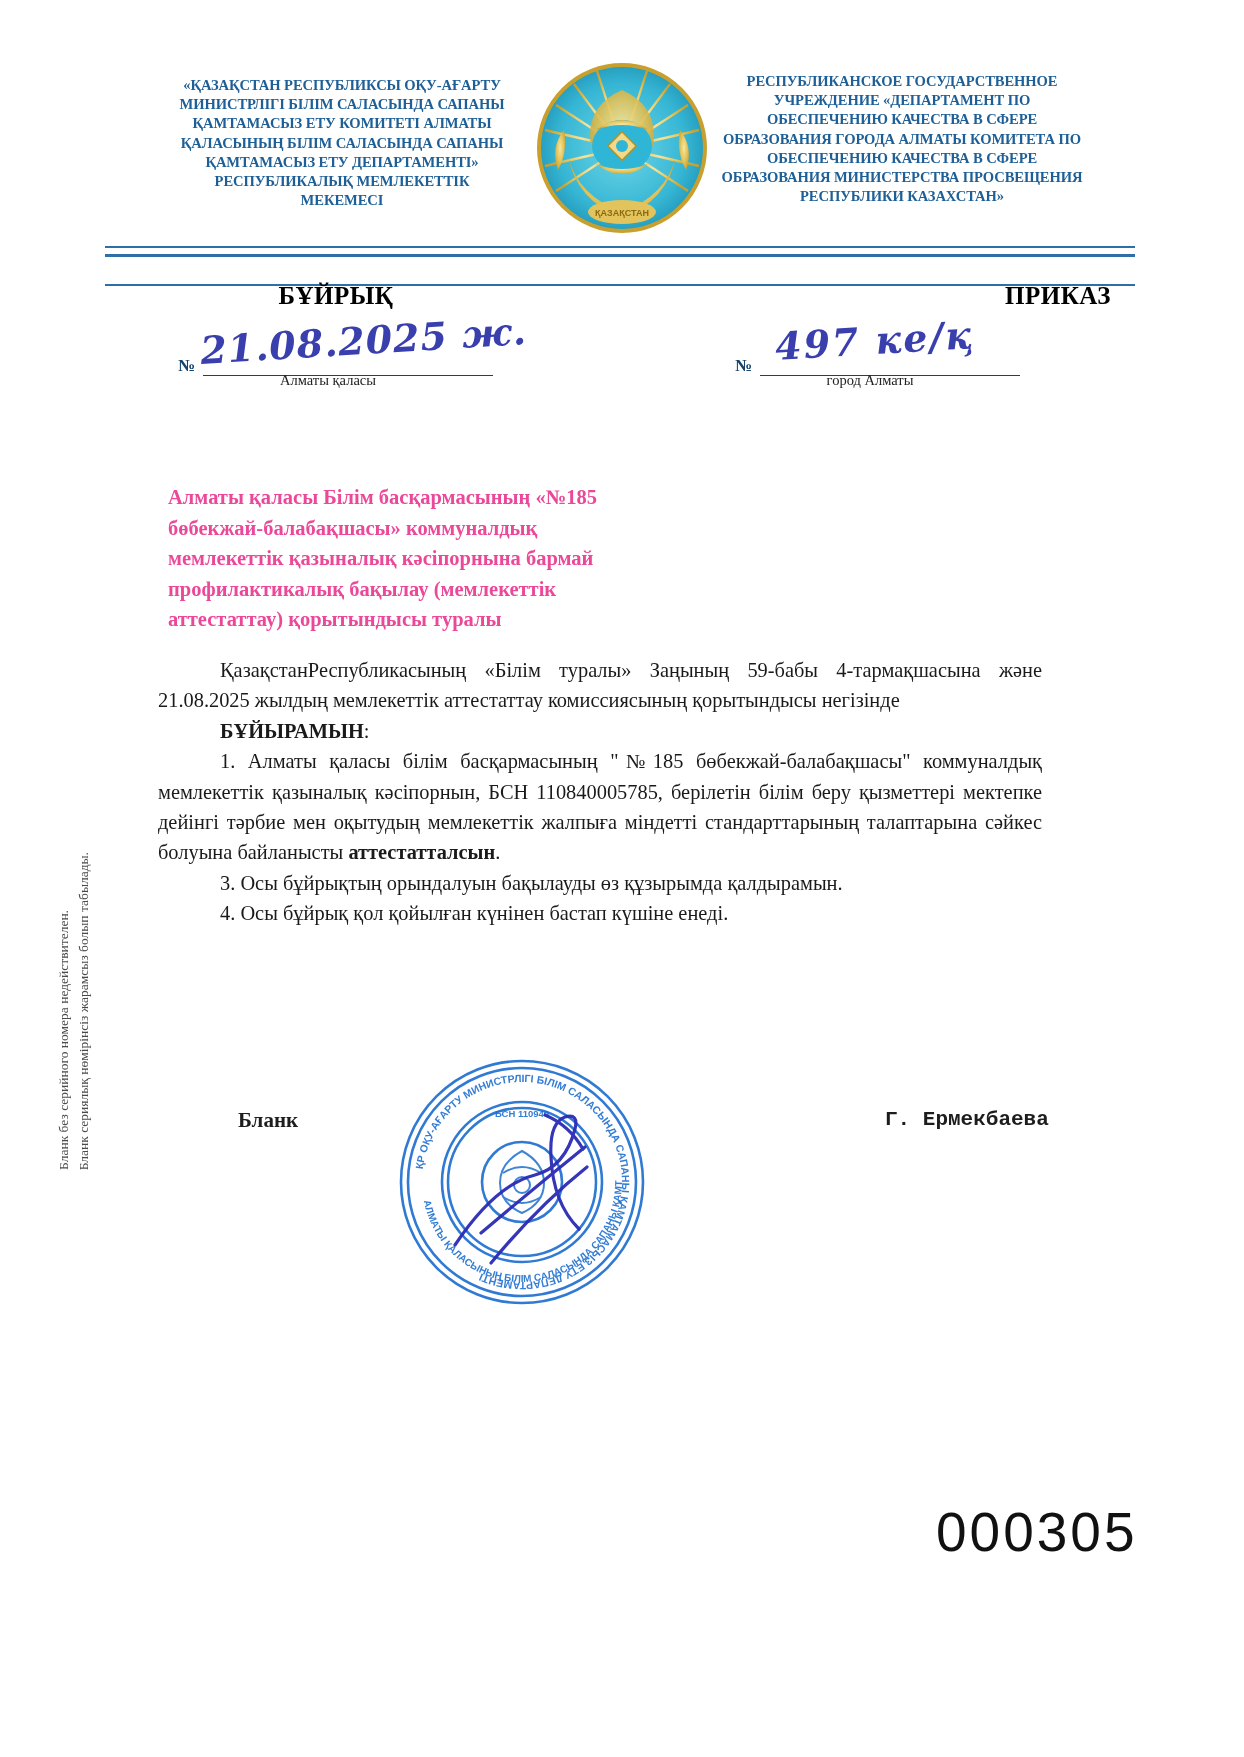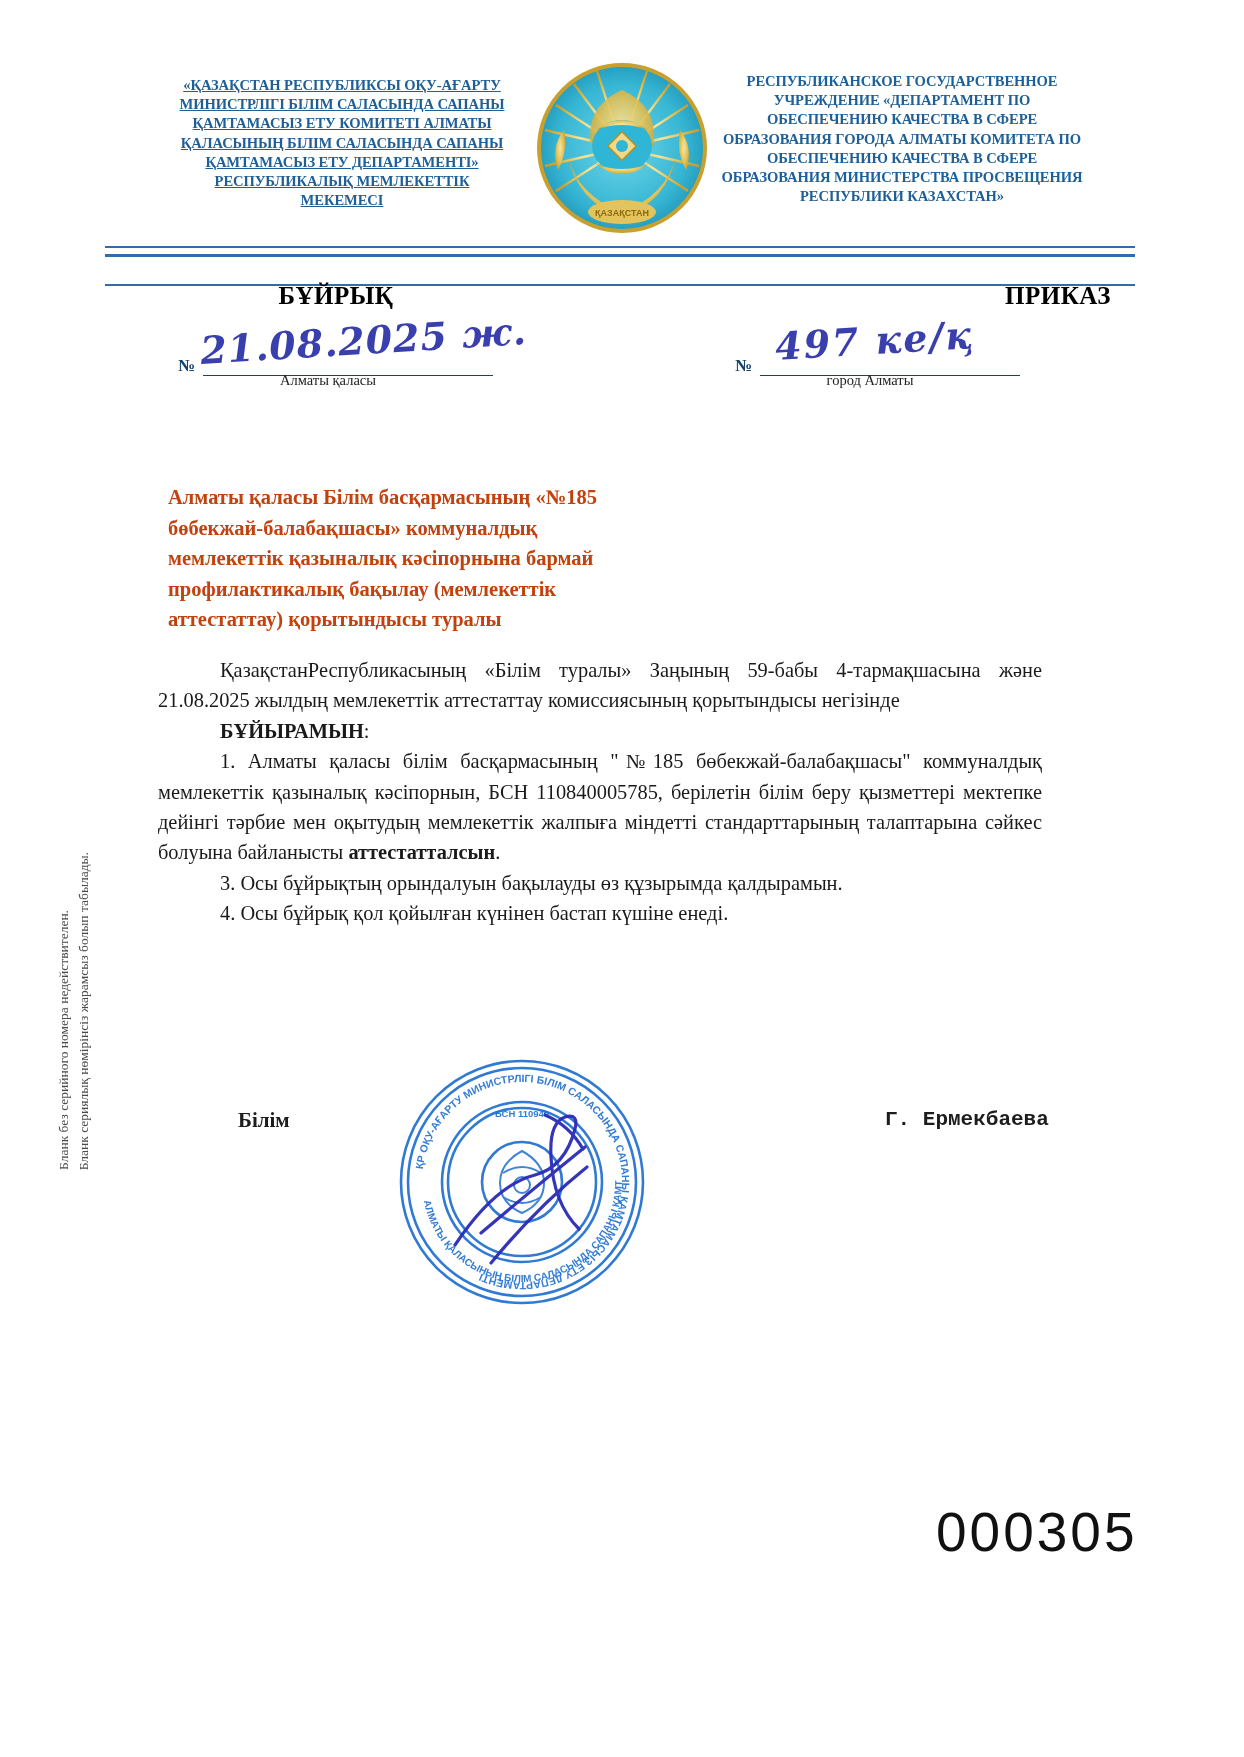--- a/index.html
+++ b/index.html
@@ -21,21 +21,21 @@
     color:#1d5f96;
     font-family:"Liberation Serif", serif;
     font-weight:bold;
     font-size:14.6px;
     line-height:19.2px;
     letter-spacing:-0.1px;
   }
   .hdr-left { text-align:center; padding-top:16px; }
   .hdr-right { text-align:center; padding-top:12px; }
   .hdr-right .rl { display:block; }
-  .hdr-left .rl { display:block;text-decoration:underline; }
+  .hdr-left .rl { display:block; }
 
   .emblem-wrap {
     width:180px; display:flex; justify-content:center; align-items:flex-start;
     padding-top:0px;
   }
 
   
   .rule-group { position:absolute; left:105px; width:1030px; }
   .rule-thick { height:3px; background:#2f6fa8; }
   .rule-thin  { height:1.6px; background:#2f6fa8; }
@@ -68,21 +68,21 @@
     white-space:nowrap;
     transform:rotate(-3.5deg);
   }
   .hand.date { font-size:38px; left:200px; top:318px; letter-spacing:1px; }
   .hand.num  { font-size:38px; left:775px; top:318px; letter-spacing:2px; }
 
   
   .subject {
     position:absolute; top:482px; left:168px; width:520px;
     font-weight:bold; font-size:20.5px; line-height:30.5px;
-    font-family:"Liberation Serif", serif; color:#c2410c;
+    font-family:"Liberation Serif", serif; color:#ec4899;
   }
 
   
   .body-text {
     position:absolute; top:655px; left:158px; width:884px;
     font-size:20.4px; line-height:30.4px;
     text-align:justify;
     font-family:"Liberation Serif", serif;
     color:#1a1a1a;
   }
@@ -288,17 +288,17 @@
     <g fill="none" stroke="#2b2bb5" stroke-width="3.2" stroke-linecap="round" opacity="0.95">
       <path d="M60 190 q40 -60 80 -70 q30 -8 40 -46 q4 -16 -10 -12 q-16 6 -14 40 q2 46 28 72"></path>
       <path d="M86 178 q52 -44 104 -86"></path>
       <path d="M96 208 q46 -56 96 -96"></path>
       <path d="M150 60 q24 10 38 34"></path>
     </g>
   </svg>
 </div>
 
 <div class="sig-row">
-  <div class="sig-left">Білім</div>
+  <div class="sig-left">Бланк</div>
   <div class="sig-right">Г. Ермекбаева</div>
 </div>
 
 <div class="footer-num">000305</div>
 
 </body></html>

